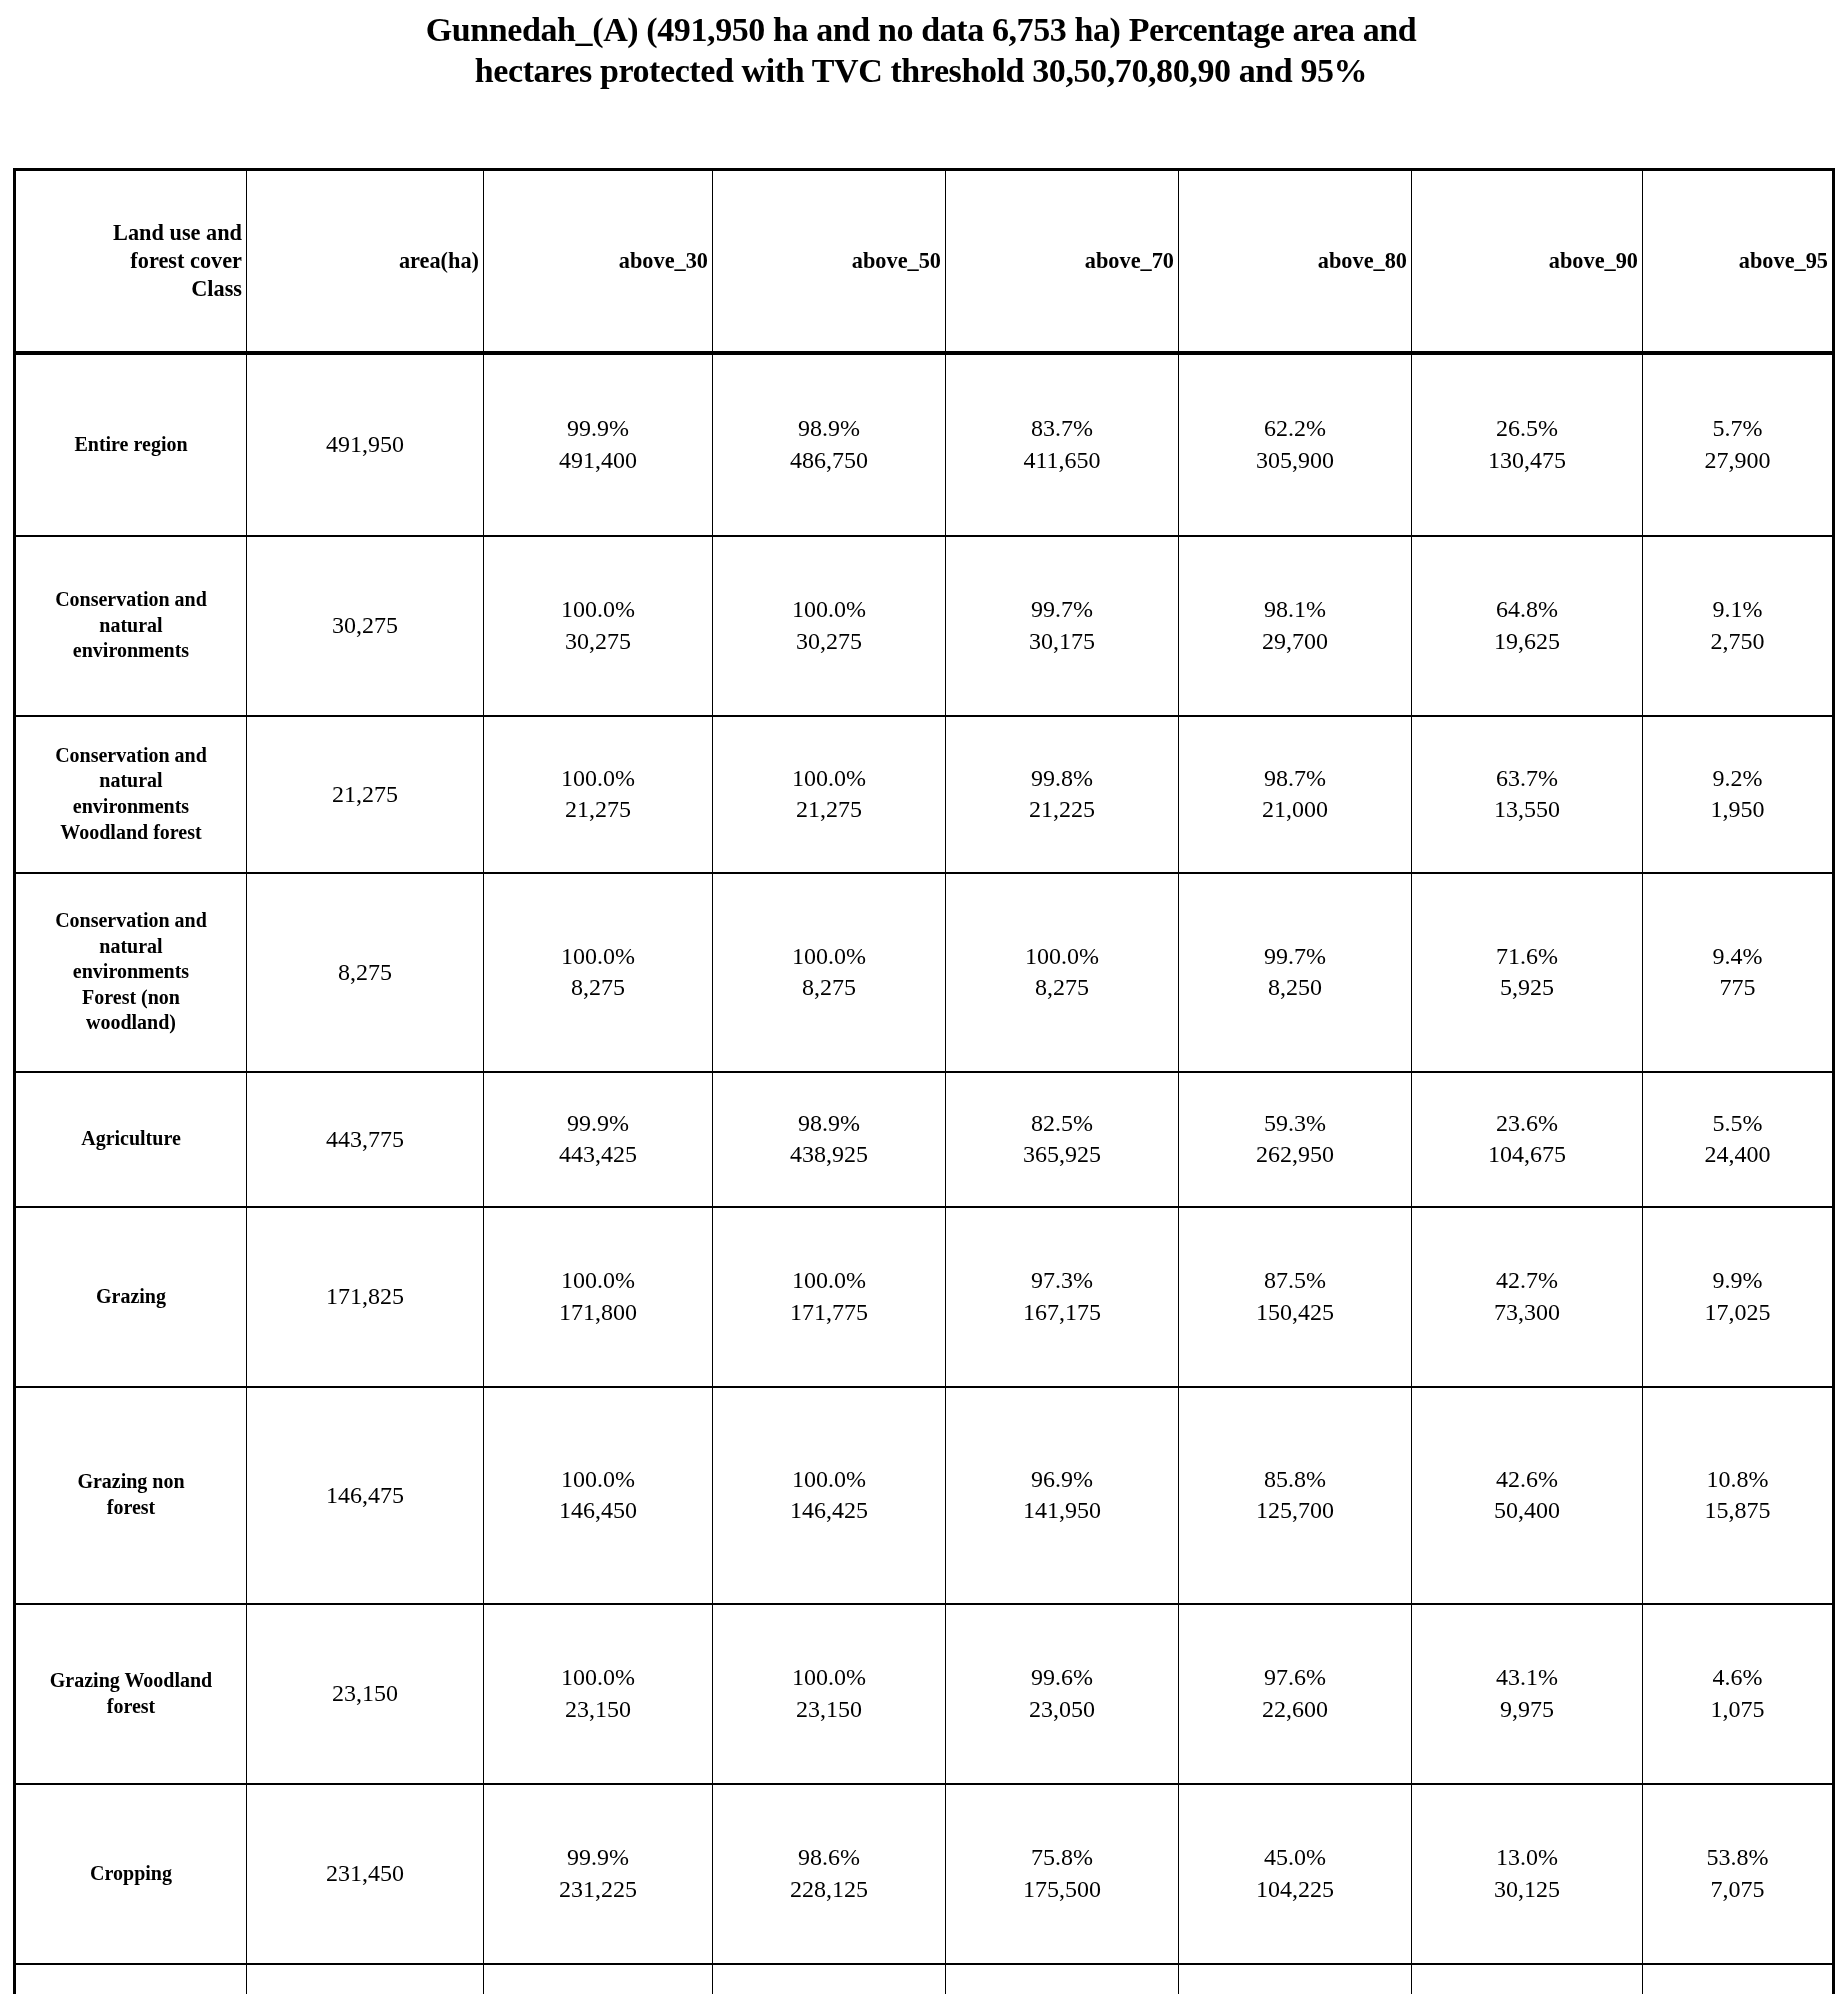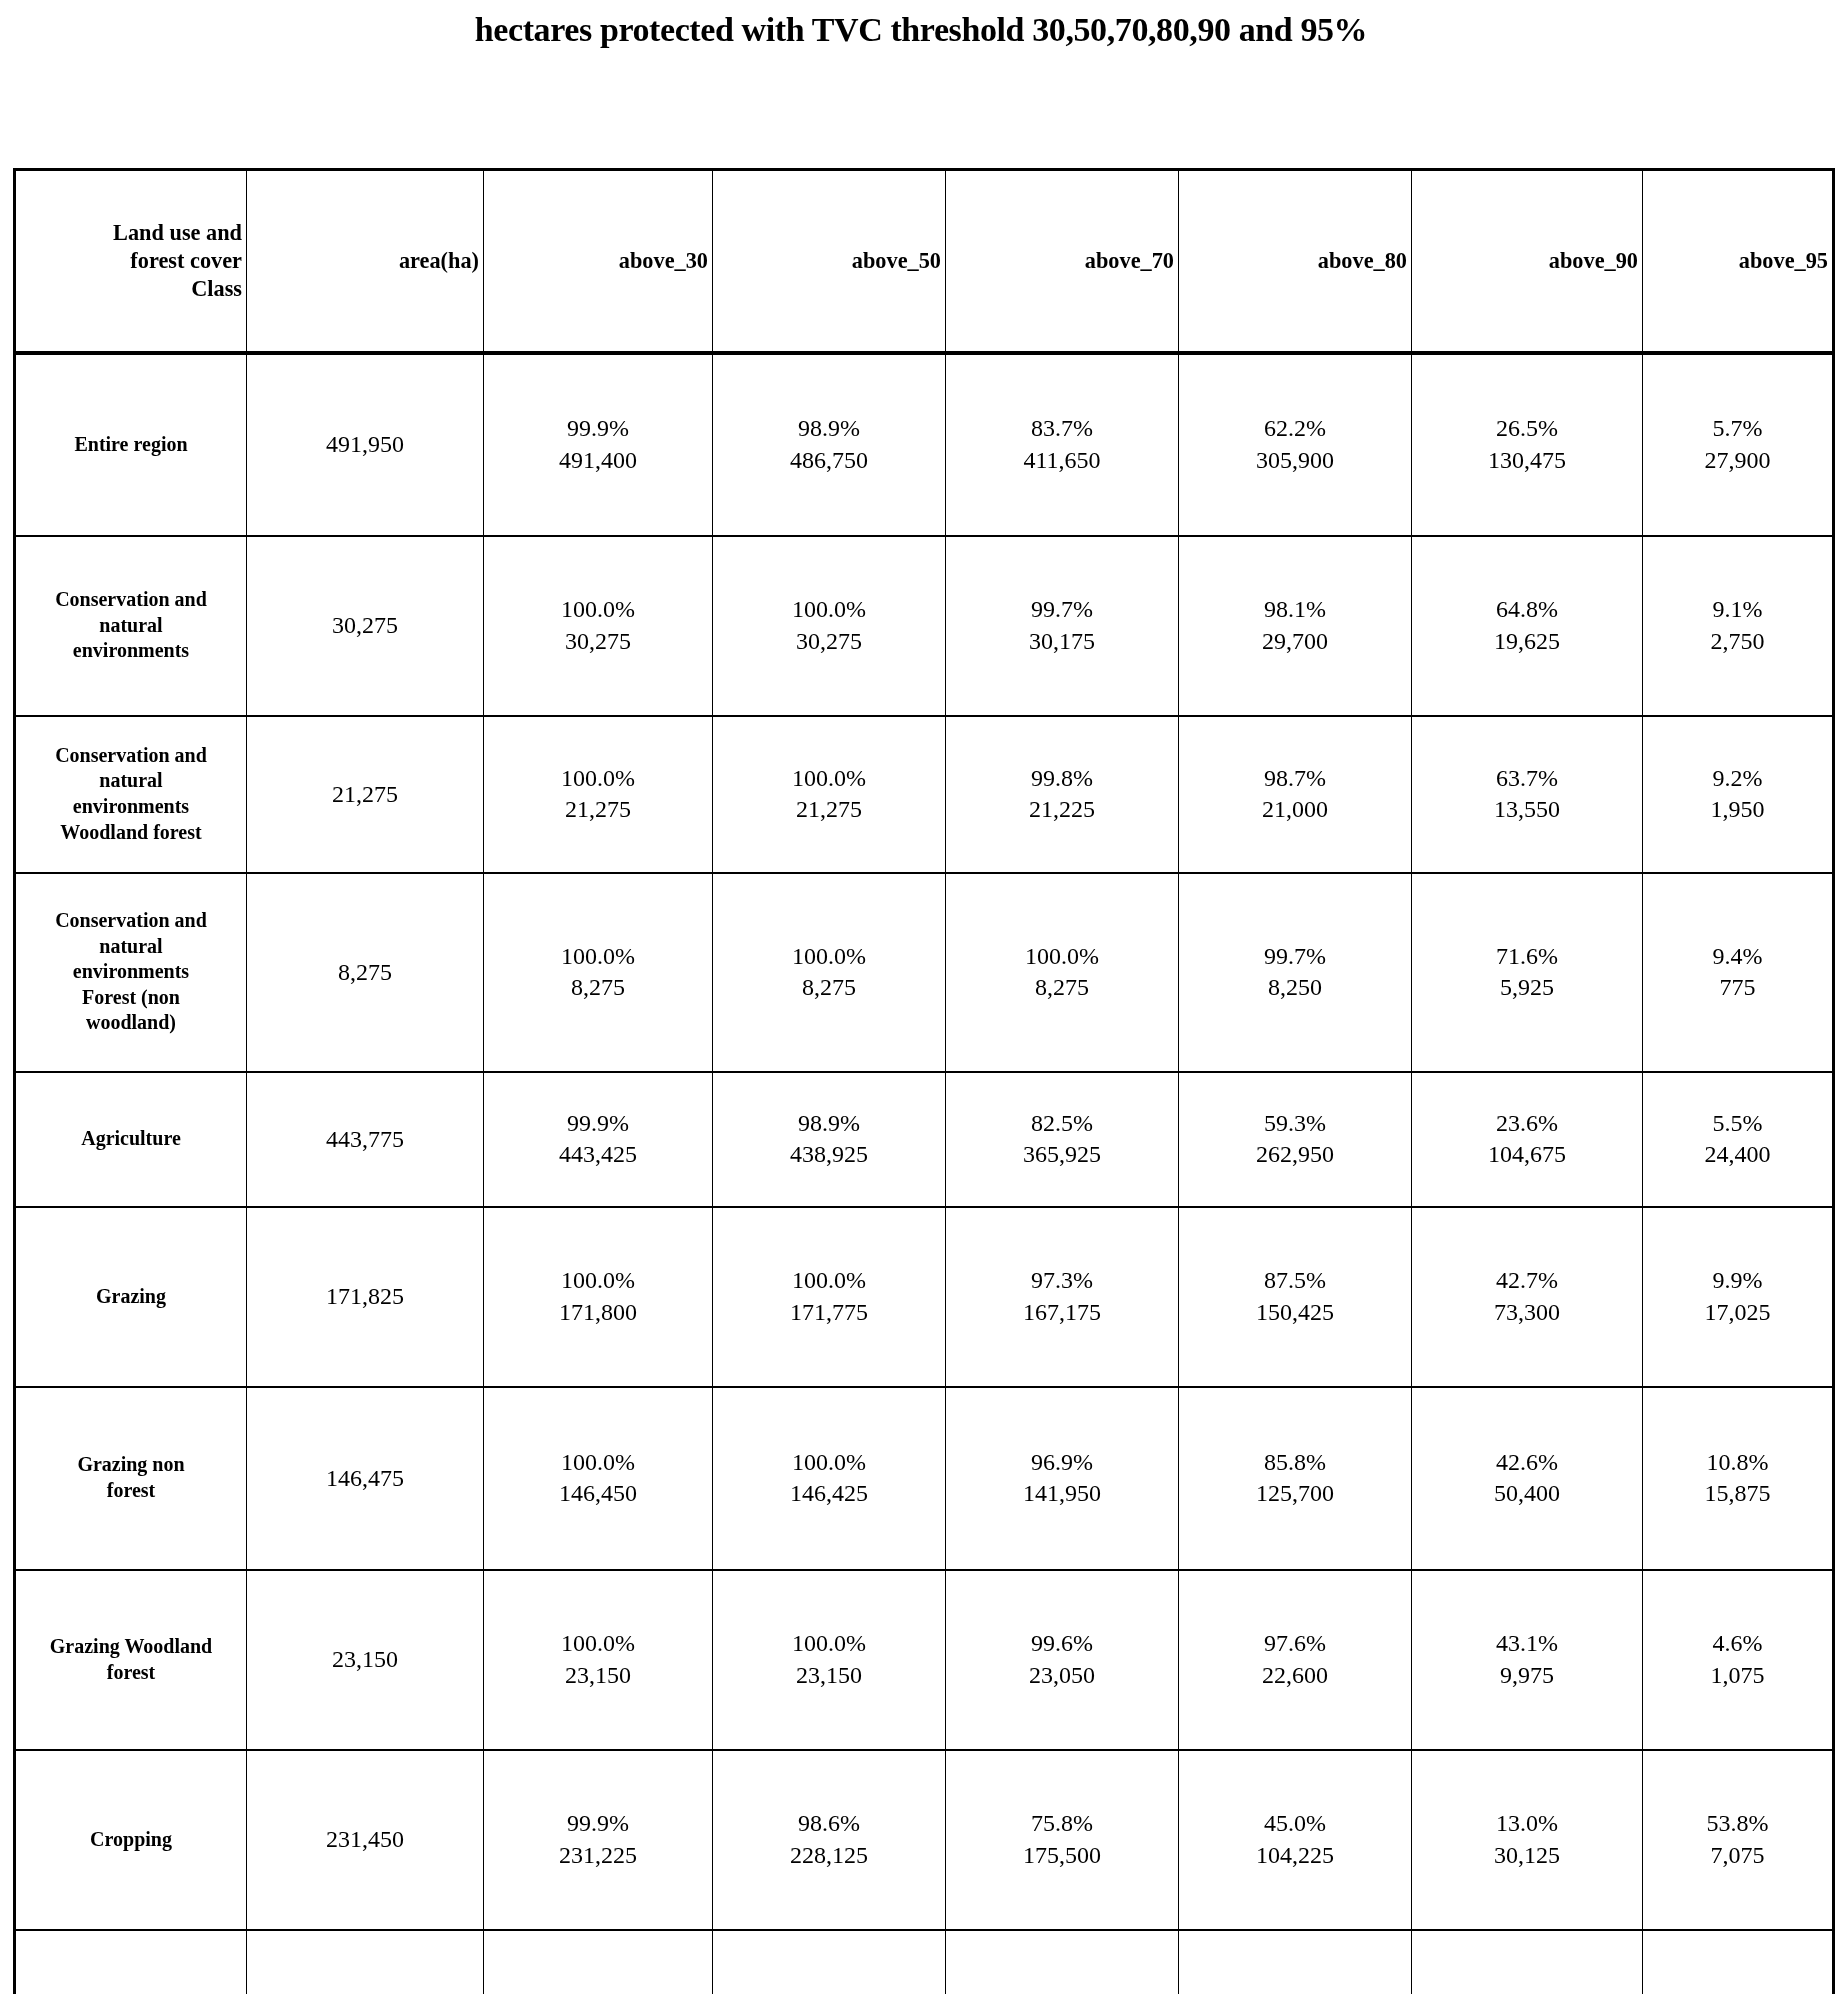--- a/index.html
+++ b/index.html
@@ -25,20 +25,21 @@
     border-bottom-width:4px;font-weight:bold;font-size:22.3px;line-height:1.25;white-space:pre-line;text-align:right;
   }
   td.lbl{font-weight:bold;font-size:20px;line-height:1.28;white-space:pre-line;}
   td.area{font-size:24px;}
   td.val{font-size:24px;line-height:1.3;}
 </style>
 </head>
 <body>
 
 <div class="title">
+  <div>Gunnedah_(A) (491,950 ha and no data 6,753 ha) Percentage area and</div>
   <div>hectares protected with TVC threshold 30,50,70,80,90 and 95%</div>
 </div>
 
 <table class="report" id="report-table">
   <colgroup id="cg">
       <col style="width: 232px;">
       <col style="width: 237px;">
       <col style="width: 229px;">
       <col style="width: 233px;">
       <col style="width: 233px;">
@@ -231,21 +232,21 @@
         </td>
         <td class="val">
           <div>42.7%</div>
           <div>73,300</div>
         </td>
         <td class="val">
           <div>9.9%</div>
           <div>17,025</div>
         </td>
       </tr>
-      <tr style="height: 183px;">
+      <tr style="height: 217px;">
         <td class="lbl">Grazing non
 forest</td>
         <td class="area">146,475</td>
         <td class="val">
           <div>100.0%</div>
           <div>146,450</div>
         </td>
         <td class="val">
           <div>100.0%</div>
           <div>146,425</div>

